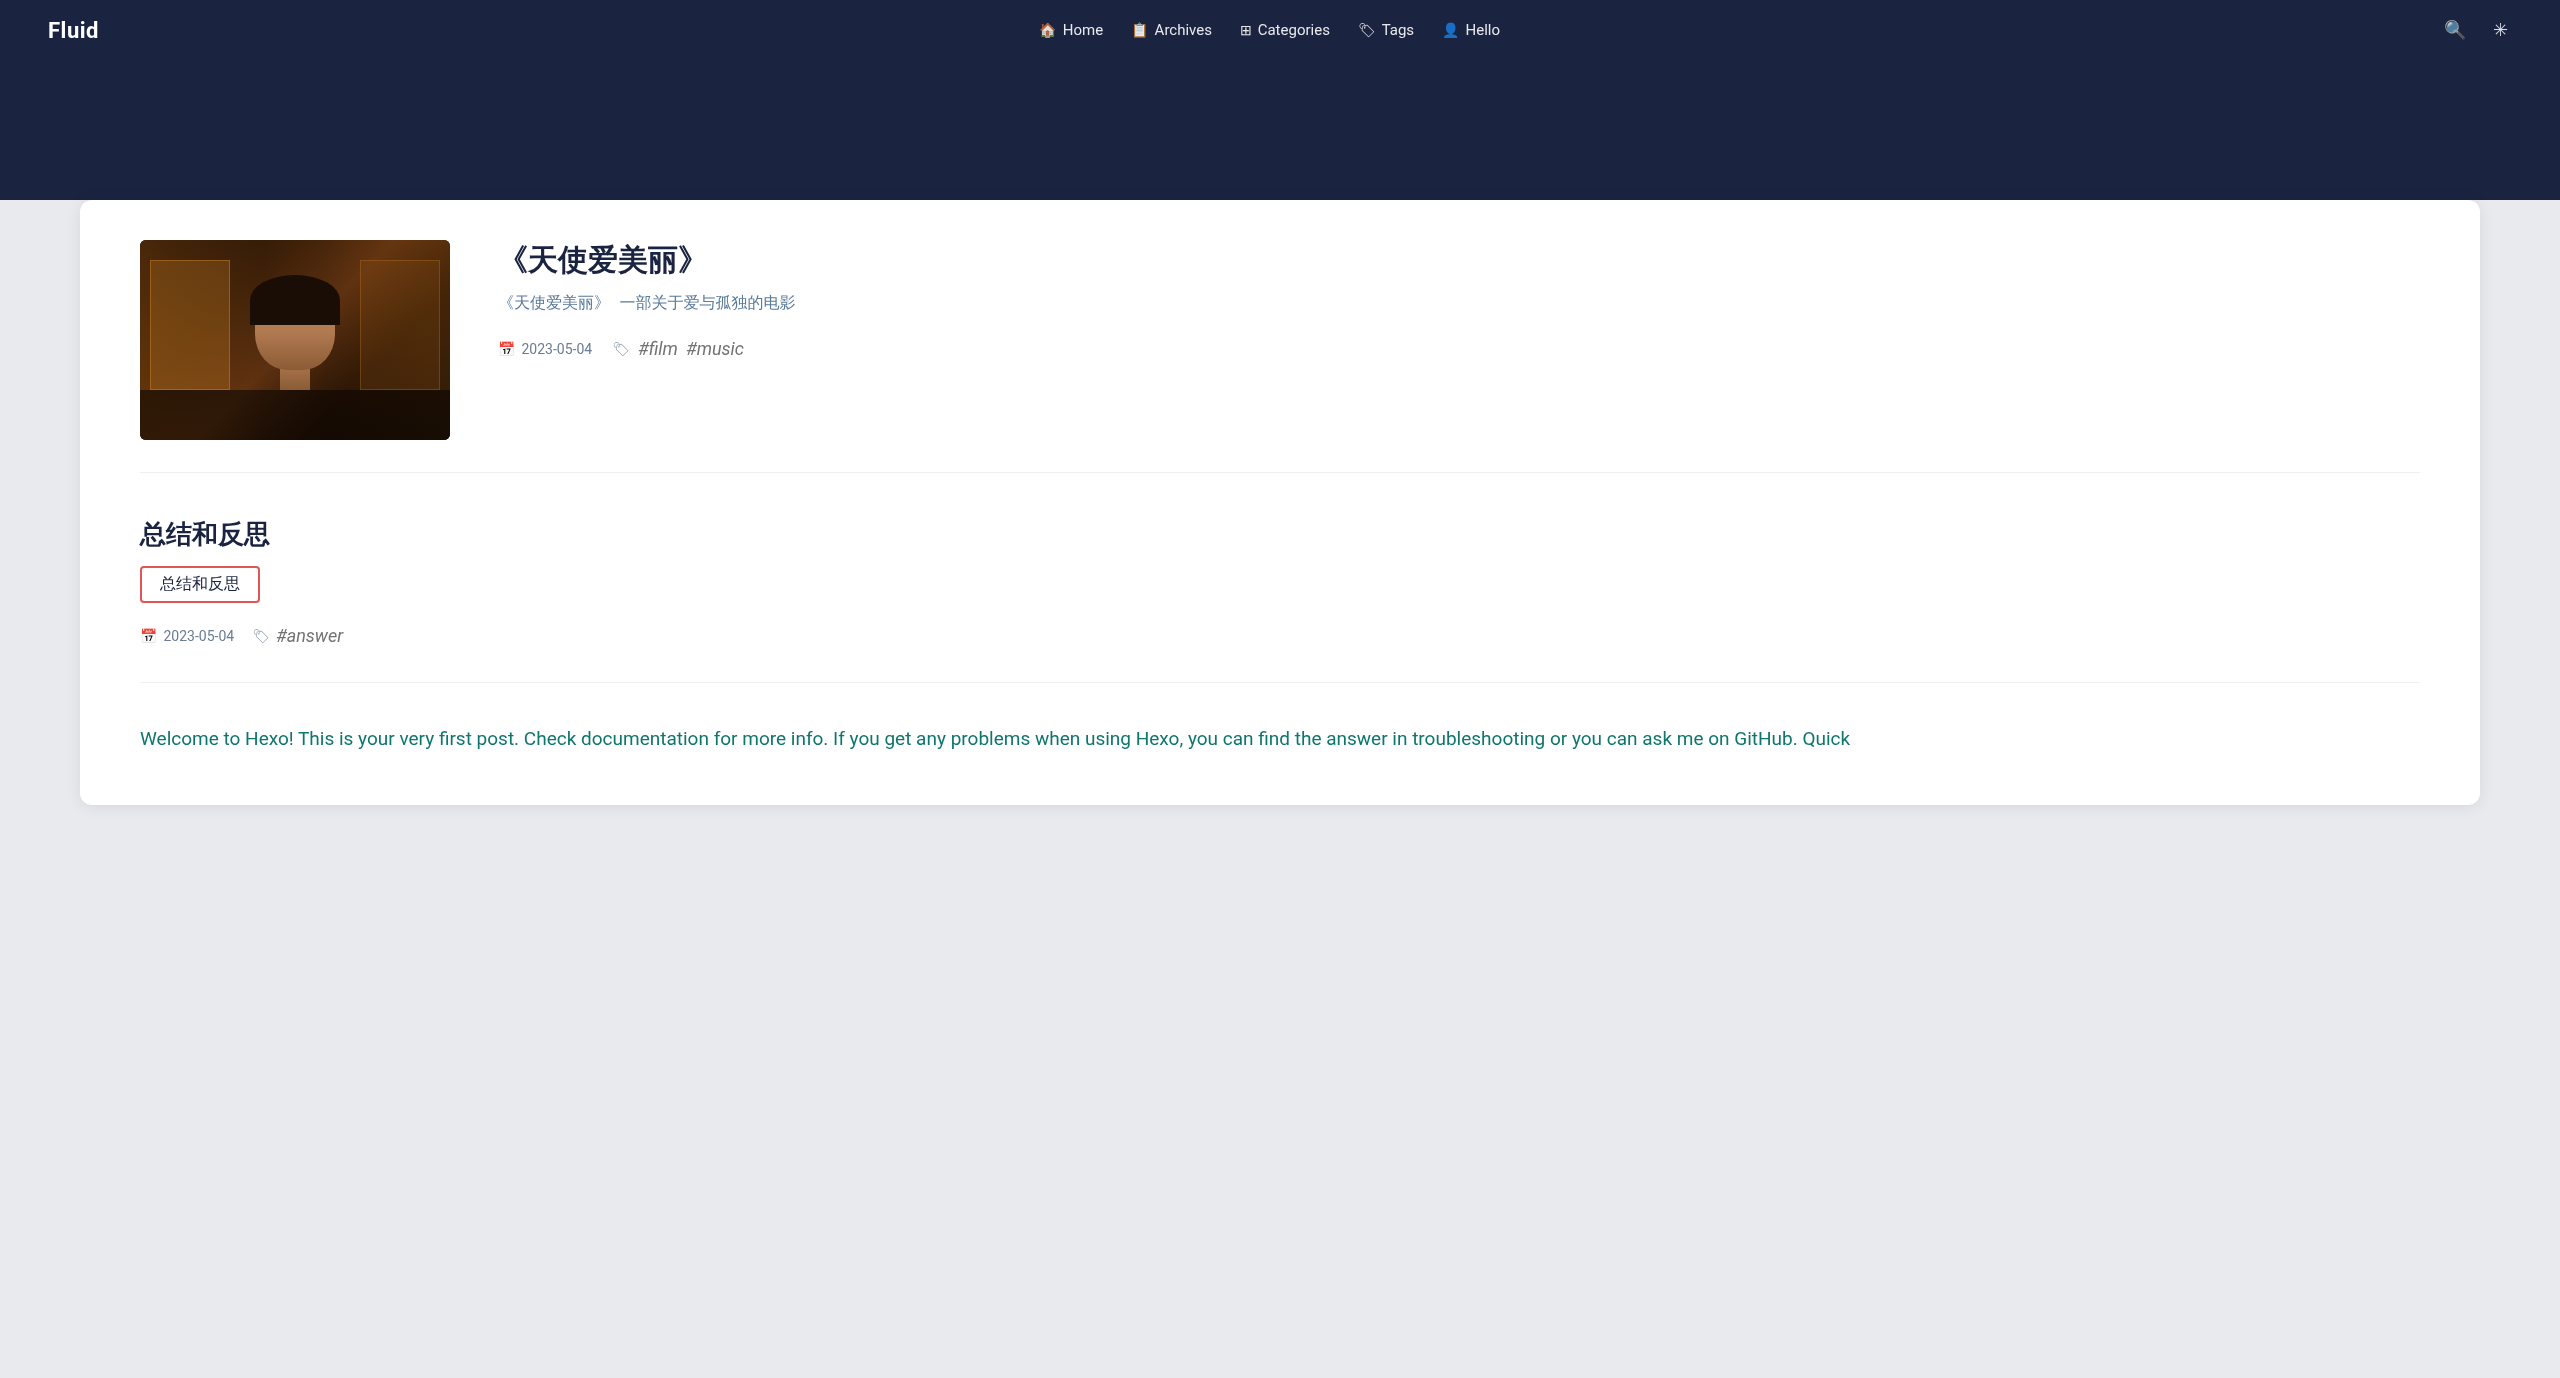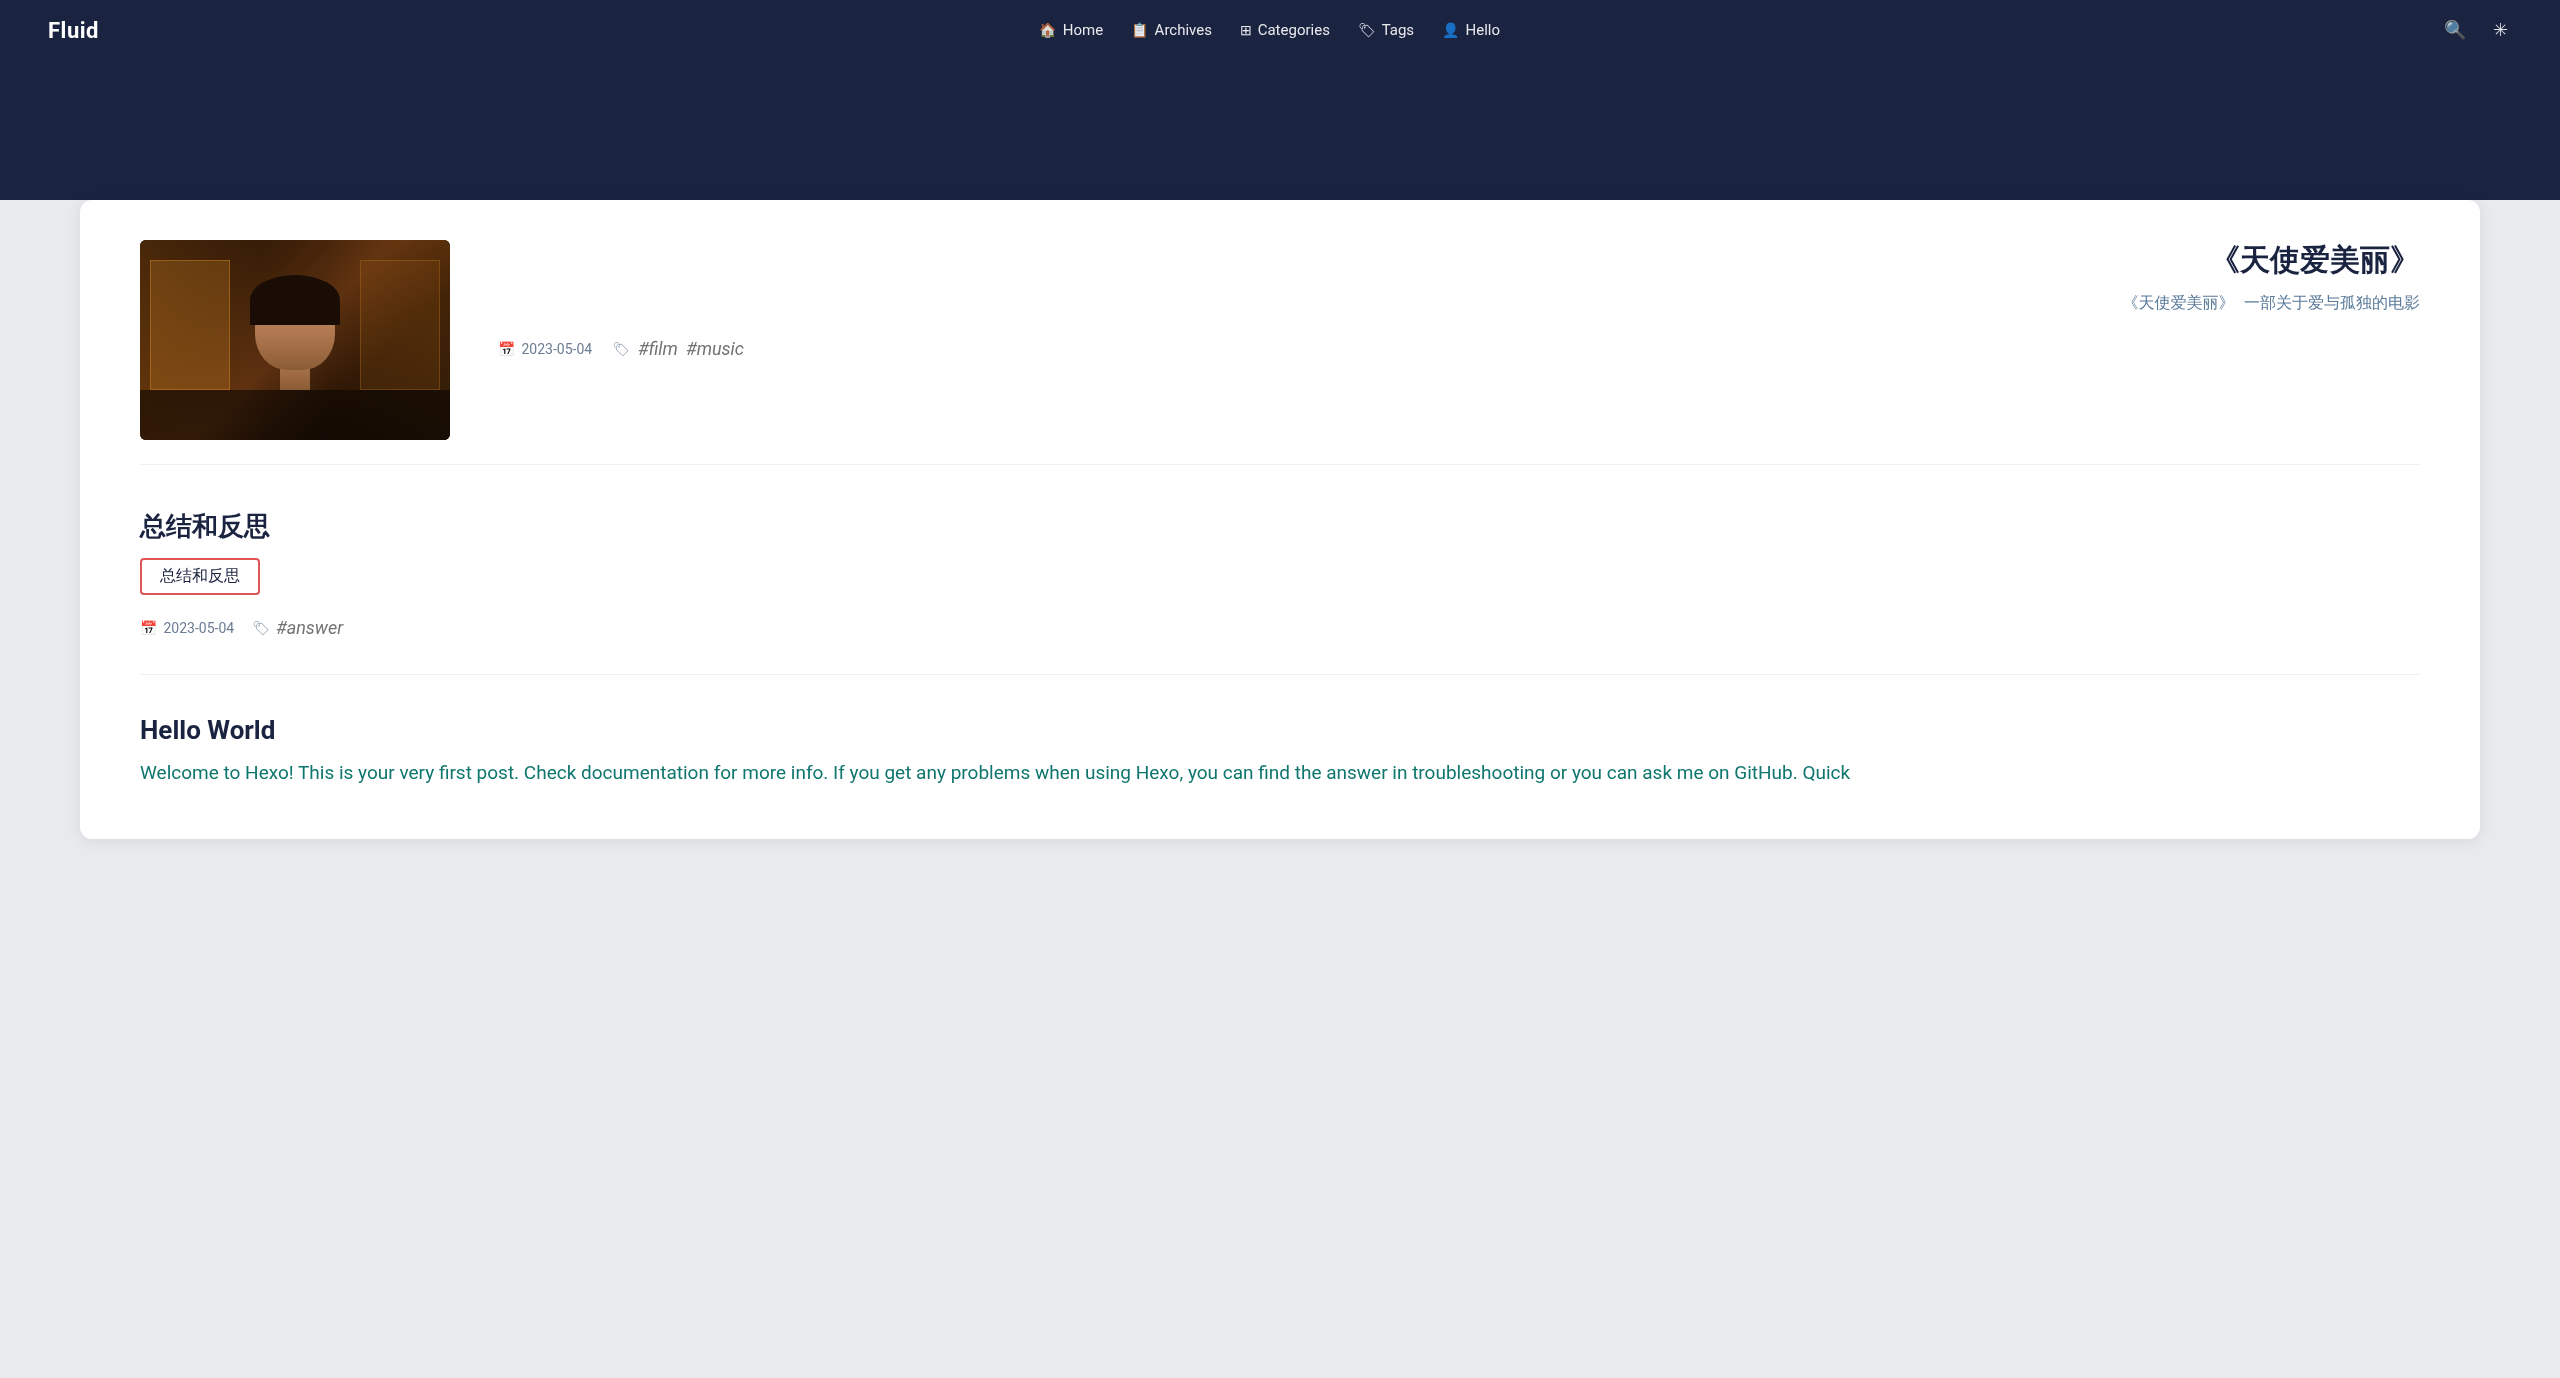--- a/index.html
+++ b/index.html
@@ -85,24 +85,23 @@
       border-radius: 12px;
       padding: 40px 60px 50px;
       box-shadow: 0 2px 16px rgba(0,0,0,0.08);
     }
 
     
     .post-entry-featured {
       display: flex;
       gap: 48px;
       align-items: flex-start;
-      padding-bottom: 24px;
+      padding-bottom: 32px;
       border-bottom: 1px solid #f0f0f0;
       margin-bottom: 40px;
-      text-align: right;
     }
 
     .post-thumbnail {
       width: 310px;
       min-width: 310px;
       height: 200px;
       border-radius: 6px;
       overflow: hidden;
       background: #2a1a0a;
       position: relative;
@@ -416,18 +415,17 @@
           <span>2023-05-04</span>
         </div>
         <div class="meta-item">
           <span class="meta-icon">🏷</span>
           <span class="meta-tag">#answer</span>
         </div>
       </div>
     </div>
 
     <div class="post-entry-simple">
-      <h2 class="post-title-simple">Hello World</h2>
       <p class="post-excerpt">Welcome to Hexo! This is your very first post. Check documentation for more info. If you get any problems when using Hexo, you can find the answer in troubleshooting or you can ask me on GitHub. Quick</p>
     </div>
 
   </div>
 </div>
 
 </body></html>

